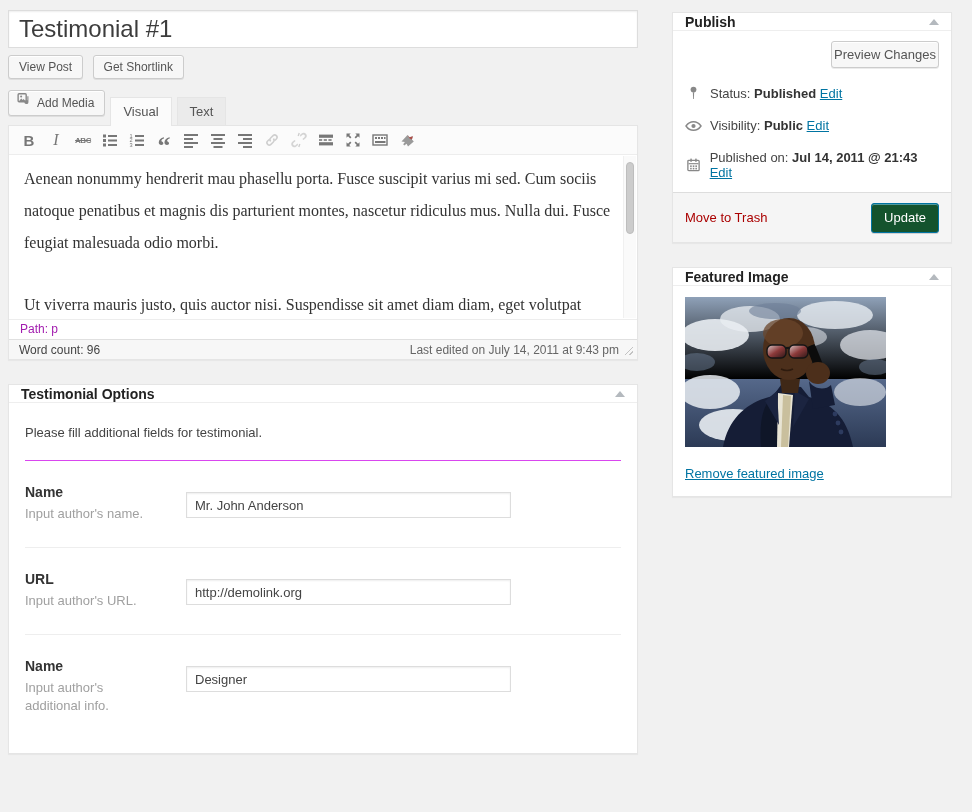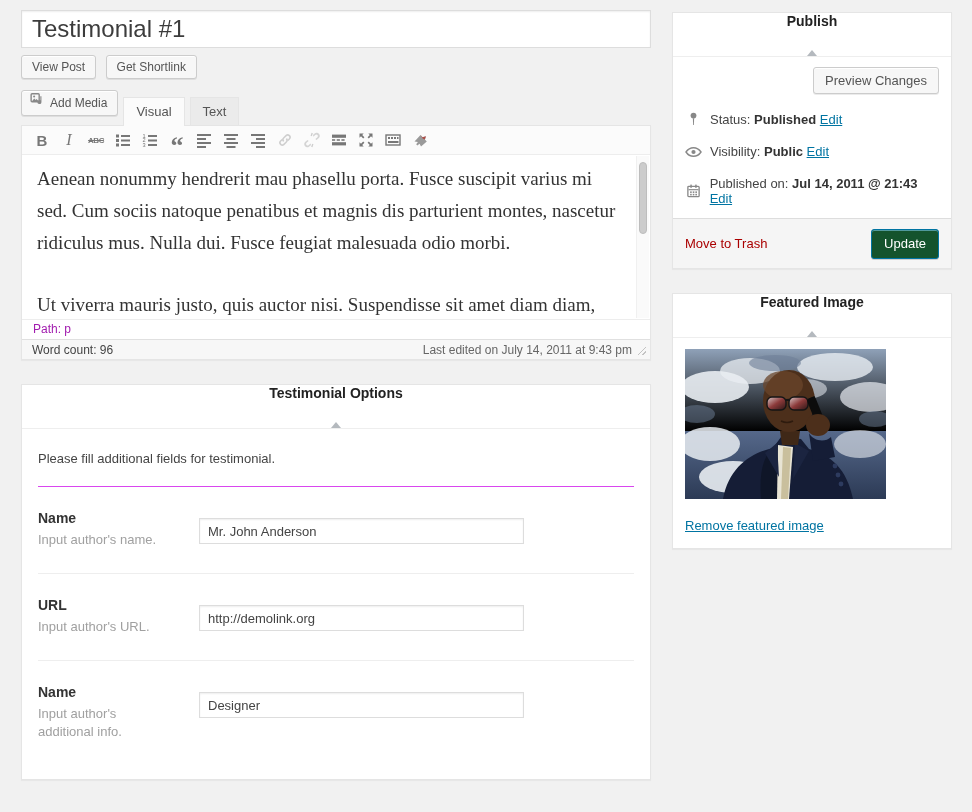--- a/index.html
+++ b/index.html
@@ -1,19 +1,19 @@
 <!DOCTYPE html>
 <html><head>
 <meta charset="utf-8">
 <style>
   * { margin:0; padding:0; box-sizing:border-box; }
   html,body { width:972px; height:812px; background:#f1f1f1;
     font-family:"Liberation Sans", sans-serif; color:#444; overflow:hidden; }
 
-  .left-col { position:absolute; left:21px; top:10px; width:630px; }
+  .left-col { position:absolute; left:8px; top:10px; width:630px; }
   .right-col { position:absolute; left:672px; top:12px; width:280px; }
 
   
   .title-input { width:100%; height:38px; border:1px solid #ddd; background:#fff;
     box-shadow:inset 0 1px 2px rgba(0,0,0,.07); font-size:24px; color:#3c3c3c;
     padding:3px 10px; font-family:"Liberation Sans", sans-serif; outline:none; }
 
   
   .permalink-row { margin-top:8px; font-size:13px; color:#666; line-height:21px; }
   .permalink-row b { color:#666; }
@@ -41,61 +41,61 @@
     display:flex; align-items:center; padding:0 8px; gap:3px; }
   .tool { width:24px; height:24px; display:flex; align-items:center; justify-content:center;
     color:#777; cursor:pointer; border-radius:2px; }
   .tool svg { display:block; }
   .tool.disabled { color:#cfcfcf; cursor:default; }
   .glyph-b { font-weight:700; font-size:15px; }
   .glyph-i { font-style:italic; font-family:"Liberation Serif", serif; font-size:16px; }
   .glyph-abc { font-size:8px; font-weight:700; text-decoration:line-through; letter-spacing:-.5px; }
   .glyph-quote { font-family:"Liberation Serif", serif; font-size:26px; font-weight:700; line-height:8px; margin-top:12px; }
   .mce-content { height:164px; padding:8px 26px 0 15px; position:relative; overflow:hidden;
-    font-family:"Liberation Serif", serif; font-size:19px; line-height:32px; color:#333; }
+    font-family:"Liberation Serif", serif; font-size:16px; line-height:32px; color:#333; }
   .mce-content p + p { margin-top:30px; }
   .vscrollbar { position:absolute; top:1px; right:1px; bottom:1px; width:13px;
     background:#fafafa; border-left:1px solid #f0f0f0; }
   .vscrollbar .thumb { position:absolute; top:6px; left:2px; width:8px; height:72px;
     background:#ccc; border:1px solid #bdbdbd; border-radius:4px; }
   .path-bar { height:20px; border-top:1px solid #ededed; font-size:12px; color:#a21caf;
     line-height:19px; padding:0 11px; background:#fff; }
   .status-bar { height:20px; border-top:1px solid #e0e0e0; background:#f7f7f7;
     display:flex; justify-content:space-between; align-items:center; font-size:12px;
     color:#444; padding:0 4px 0 10px; }
   .status-bar .right-side { display:flex; align-items:center; color:#666; }
   .resize-grip { width:11px; height:11px; margin-left:3px;
     background:repeating-linear-gradient(315deg, transparent 0 2px, #c3c3c3 2px 3px);
     clip-path:polygon(100% 0, 100% 100%, 0 100%); }
 
   
   .postbox { background:#fff; border:1px solid #e5e5e5; box-shadow:0 1px 1px rgba(0,0,0,.04); }
-  .postbox-header { height:44px; display:flex; align-items:center; justify-content:space-between;
-    padding:0 12px; border-bottom:1px solid #eee;flex-direction:column; }
+  .postbox-header { height:18px; display:flex; align-items:center; justify-content:space-between;
+    padding:0 12px; border-bottom:1px solid #eee; }
   .postbox-title { font-size:14px; font-weight:700; color:#222; }
   .toggle-tri { width:0; height:0; border-left:5px solid transparent;
     border-right:5px solid transparent; border-bottom:6px solid #b4b9be; cursor:pointer; }
 
   
   .testimonial-box { margin-top:24px; }
   .tbox-body { padding:0 16px 14px 16px; }
   .tbox-desc { font-size:13px; color:#444; padding:22px 0 20px 0; border-bottom:1px solid #d946ef; }
   .field-row { display:flex; padding:20px 0 24px 0; border-bottom:1px solid #eee; }
   .field-row:last-child { border-bottom:none; }
   .field-left { width:161px; padding-top:3px; }
   .field-label { font-size:14px; font-weight:700; color:#333; }
   .field-hint { font-size:13px; color:#a0a0a0; margin-top:5px; width:120px; line-height:18px; }
   .field-input { width:325px; height:26px; border:1px solid #ddd; background:#fff;
     box-shadow:inset 0 1px 2px rgba(0,0,0,.07); font-size:13px; color:#444;
     padding:0 8px; margin-top:11px; font-family:"Liberation Sans", sans-serif; outline:none; }
 
   
   .publish-body { padding:10px 12px 12px 12px; }
   .preview-row { text-align:right; }
-  .btn-preview { font-size:13px; height:27px; line-height:25px; padding:0 11px; }
+  .btn-preview { font-size:13px; height:27px; line-height:25px; padding:0 2px; }
   .misc-row { display:flex; align-items:center; gap:8px; margin-top:17px; font-size:13px; color:#444; }
   .misc-row .ico { width:17px; display:flex; justify-content:center; }
   .misc-row b { color:#333; }
   .edit-link { color:#0074a2; text-decoration:underline; cursor:pointer; }
   .publish-footer { height:50px; background:#f5f5f5; border-top:1px solid #ddd;
     display:flex; align-items:center; justify-content:space-between; padding:0 12px; }
   .trash-link { color:#a00; font-size:13px; cursor:pointer; text-decoration:none; }
   .btn-primary { background:#14532d; border:1px solid #0074a2; border-radius:3px; color:#fff;
     font-size:13px; height:30px; line-height:28px; padding:0 12px; cursor:pointer;
     box-shadow:inset 0 1px 0 rgba(120,200,230,.6), 0 1px 0 rgba(0,0,0,.15); }

